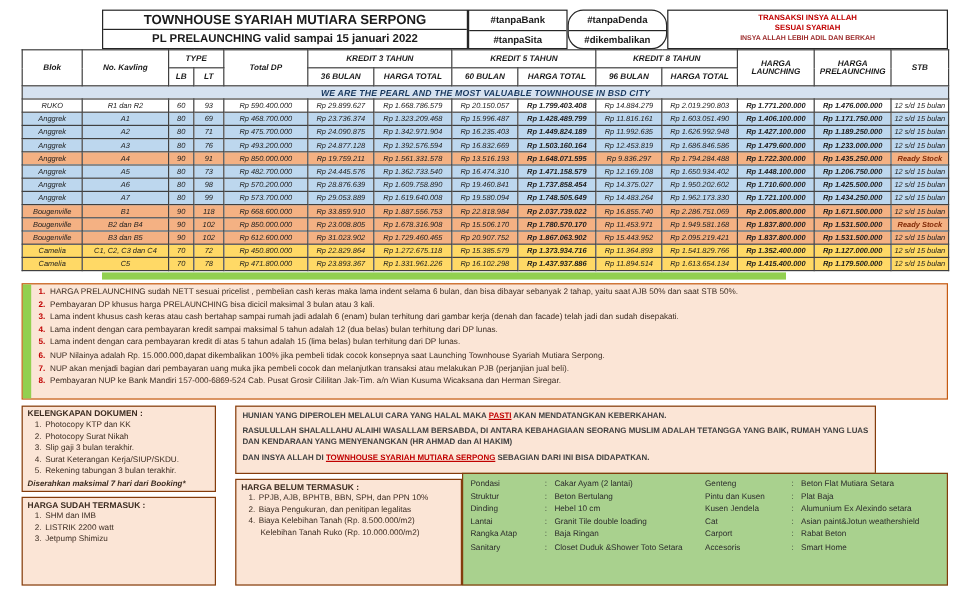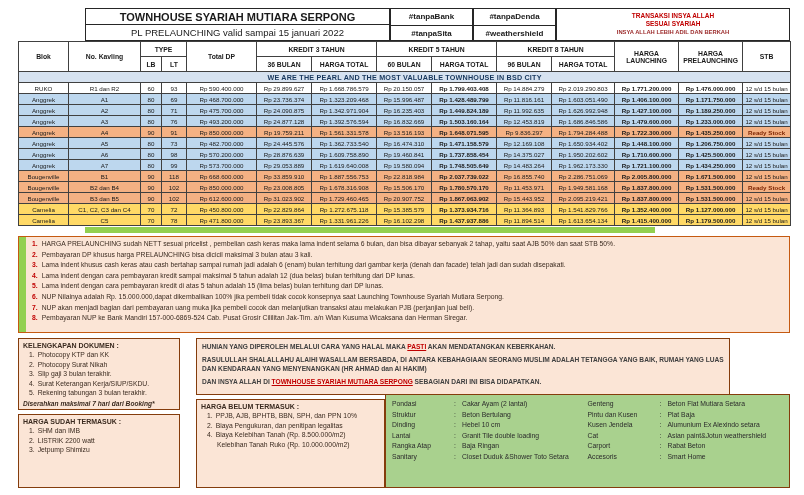--- a/index.html
+++ b/index.html
@@ -6,32 +6,32 @@
   body {
     width: 804px; height: 495px; overflow: hidden;
     background: #fff; font-family: "Liberation Sans", sans-serif; color: #1a1a1a;
   }
   .page { position: relative; width: 804px; height: 388px; background: #fff; }
 
   
   .hdr-box { position: absolute; border: 1.5px solid #262626; background: #fff; }
   .title-box { left: 85px; top: 8px; width: 305px; height: 33px; }
   .title-box .t1 { font-size: 11px; font-weight: bold; text-align: center; padding-top: 2px; border-bottom: 1px solid #262626; height: 16px; }
-  .title-box .t2 { font-size: 9.5px; font-weight: normal; text-align: center; padding-top: 2px; height: 15px; }
+  .title-box .t2 { font-size: 9.5px; font-weight: bold; text-align: center; padding-top: 2px; height: 15px; }
   .tag-col { top: 8px; height: 33px; }
   .tag-col .tag { height: 16.5px; font-size: 8px; font-weight: bold; text-align: center; padding-top: 3px; }
   .tag-col .tag:first-child { border-bottom: 1px solid #262626; }
   .tag1 { left: 390px; width: 83px; }
-  .tag2 { left: 473px; width: 83px; }
+  .tag2 { left: 473px; width: 83px; border-radius: 13px; }
   .syariah-box { left: 556px; top: 8px; width: 234px; height: 33px; text-align: center; padding-top: 3px; }
   .syariah-box .s1 { color: #c00000; font-weight: bold; font-size: 6.5px; line-height: 8px; }
   .syariah-box .s3 { color: #9c2b2b; font-weight: bold; font-size: 5.8px; line-height: 8px; }
 
   
-  table.price { position: absolute; left: 18px; top: 41px; width: 772px; border-collapse: collapse; table-layout: fixed; }
+  table.price { position: absolute; left: 18px; top: 41px; width: 772px; border-collapse: collapse; table-layout: fixed; font-style: italic; }
   table.price th, table.price td { border: 1px solid #404040; text-align: center; vertical-align: middle; overflow: hidden; white-space: nowrap; }
   table.price th { font-size: 6.8px; font-weight: bold; background: #fff; height: 15px; }
   table.price td { font-size: 6.2px; height: 11px; }
   tr.banner td { background: #d6e2f0; color: #17375d; font-weight: bold; font-size: 7.2px; height: 11px; letter-spacing: .2px; }
   tr.white td { background: #ffffff; }
   tr.blue td { background: #bdd7ee; }
   tr.orange td { background: #f4b183; }
   tr.yellow td { background: #ffd966; }
   table.price td:nth-child(9), table.price td:nth-child(12), table.price td:nth-child(13) { font-weight: bold; }
   td.ready { font-weight: bold; color: #7f2704; }
@@ -78,21 +78,21 @@
   <div class="hdr-box title-box">
     <div class="t1">TOWNHOUSE SYARIAH MUTIARA SERPONG</div>
     <div class="t2">PL PRELAUNCHING  valid sampai 15 januari 2022</div>
   </div>
   <div class="hdr-box tag-col tag1">
     <div class="tag">#tanpaBank</div>
     <div class="tag">#tanpaSita</div>
   </div>
   <div class="hdr-box tag-col tag2">
     <div class="tag">#tanpaDenda</div>
-    <div class="tag">#weathershield</div>
+    <div class="tag">#dikembalikan</div>
   </div>
   <div class="hdr-box syariah-box">
     <div class="s1">TRANSAKSI INSYA ALLAH</div>
     <div class="s1">SESUAI SYARIAH</div>
     <div class="s3">INSYA ALLAH LEBIH ADIL DAN BERKAH</div>
   </div>
 
   <table class="price">
     <colgroup>
       <col style="width:50px">

